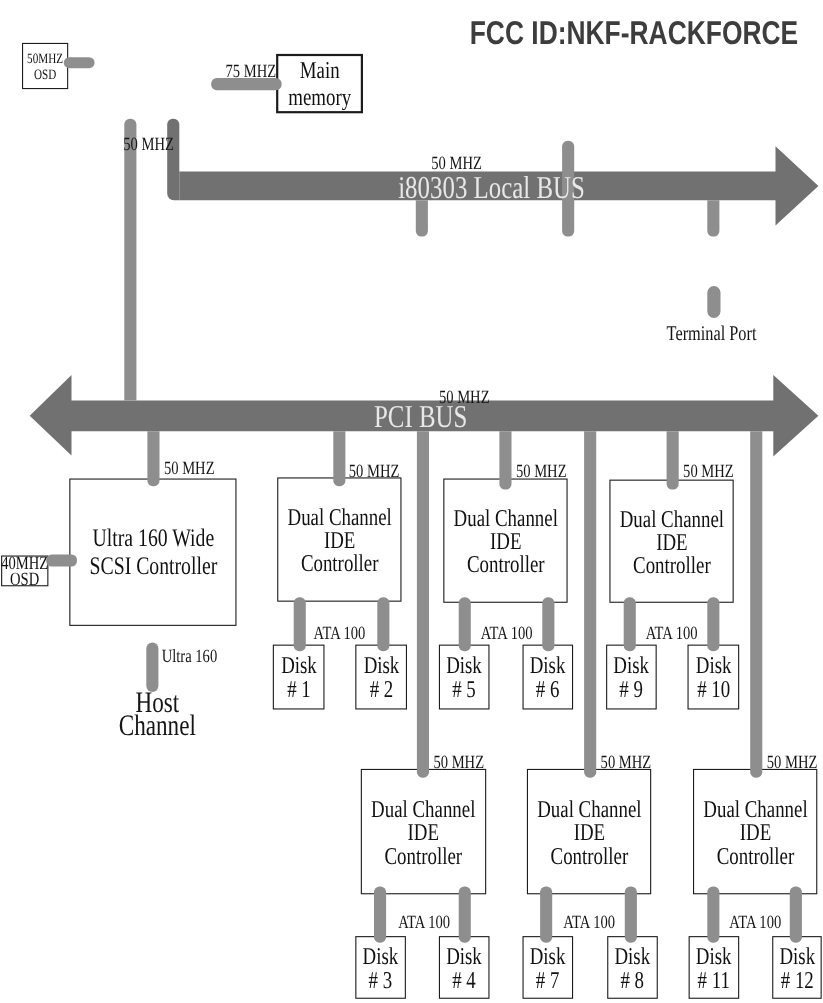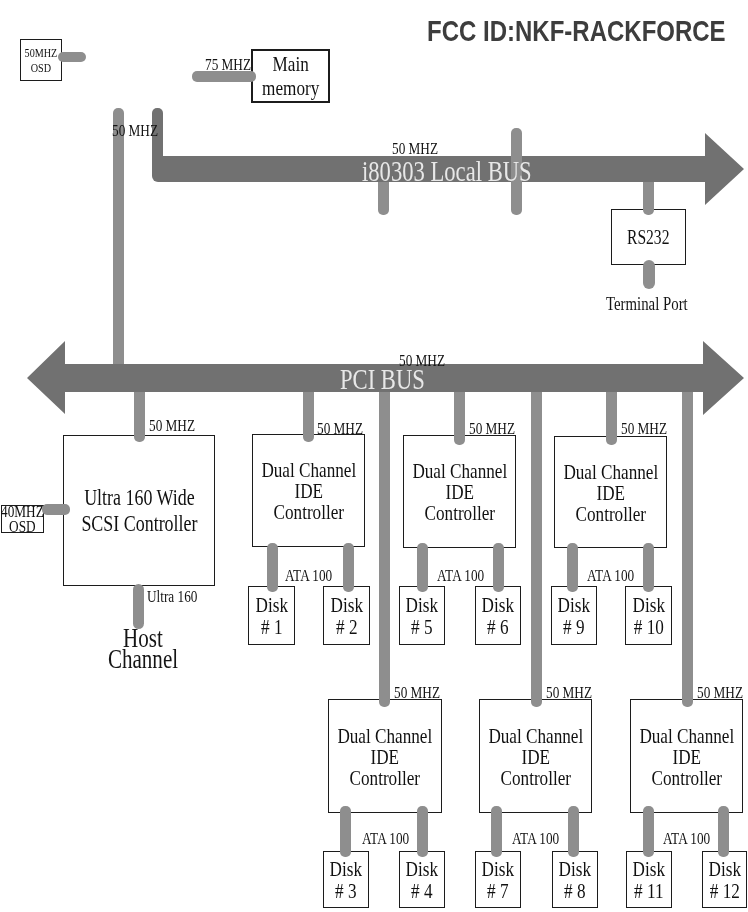--- a/index.html
+++ b/index.html
@@ -64,26 +64,21 @@
         <div>50MHZ</div>
         <div>OSD</div>
       </div>
     </div>
     <div class="box" style="left: 251px; top: 49px; width: 79px; height: 54px; font-size: 22px; line-height: 24px; border-width: 2px;">
       <div class="txt">
         <div>Main</div>
         <div>memory</div>
       </div>
     </div>
-    <div class="box" style="left: 611px; top: 209px; width: 75px; height: 56px; font-size: 20px; line-height: 22px;">
-      <div class="txt">
-        <div>RS232</div>
-      </div>
-    </div>
-    <div class="box" style="left: 63px; top: 435px; width: 152px; height: 151px; font-size: 23px; line-height: 26px;">
+    <div class="box" style="left: 63px; top: 435px; width: 152px; height: 134px; font-size: 23px; line-height: 26px;">
       <div class="txt">
         <div>Ultra 160 Wide</div>
         <div>SCSI Controller</div>
       </div>
     </div>
     <div class="box" style="left: 1px; top: 505px; width: 43px; height: 28px; font-size: 17px; line-height: 15px;">
       <div class="txt">
         <div>40MHZ</div>
         <div>OSD</div>
       </div>

